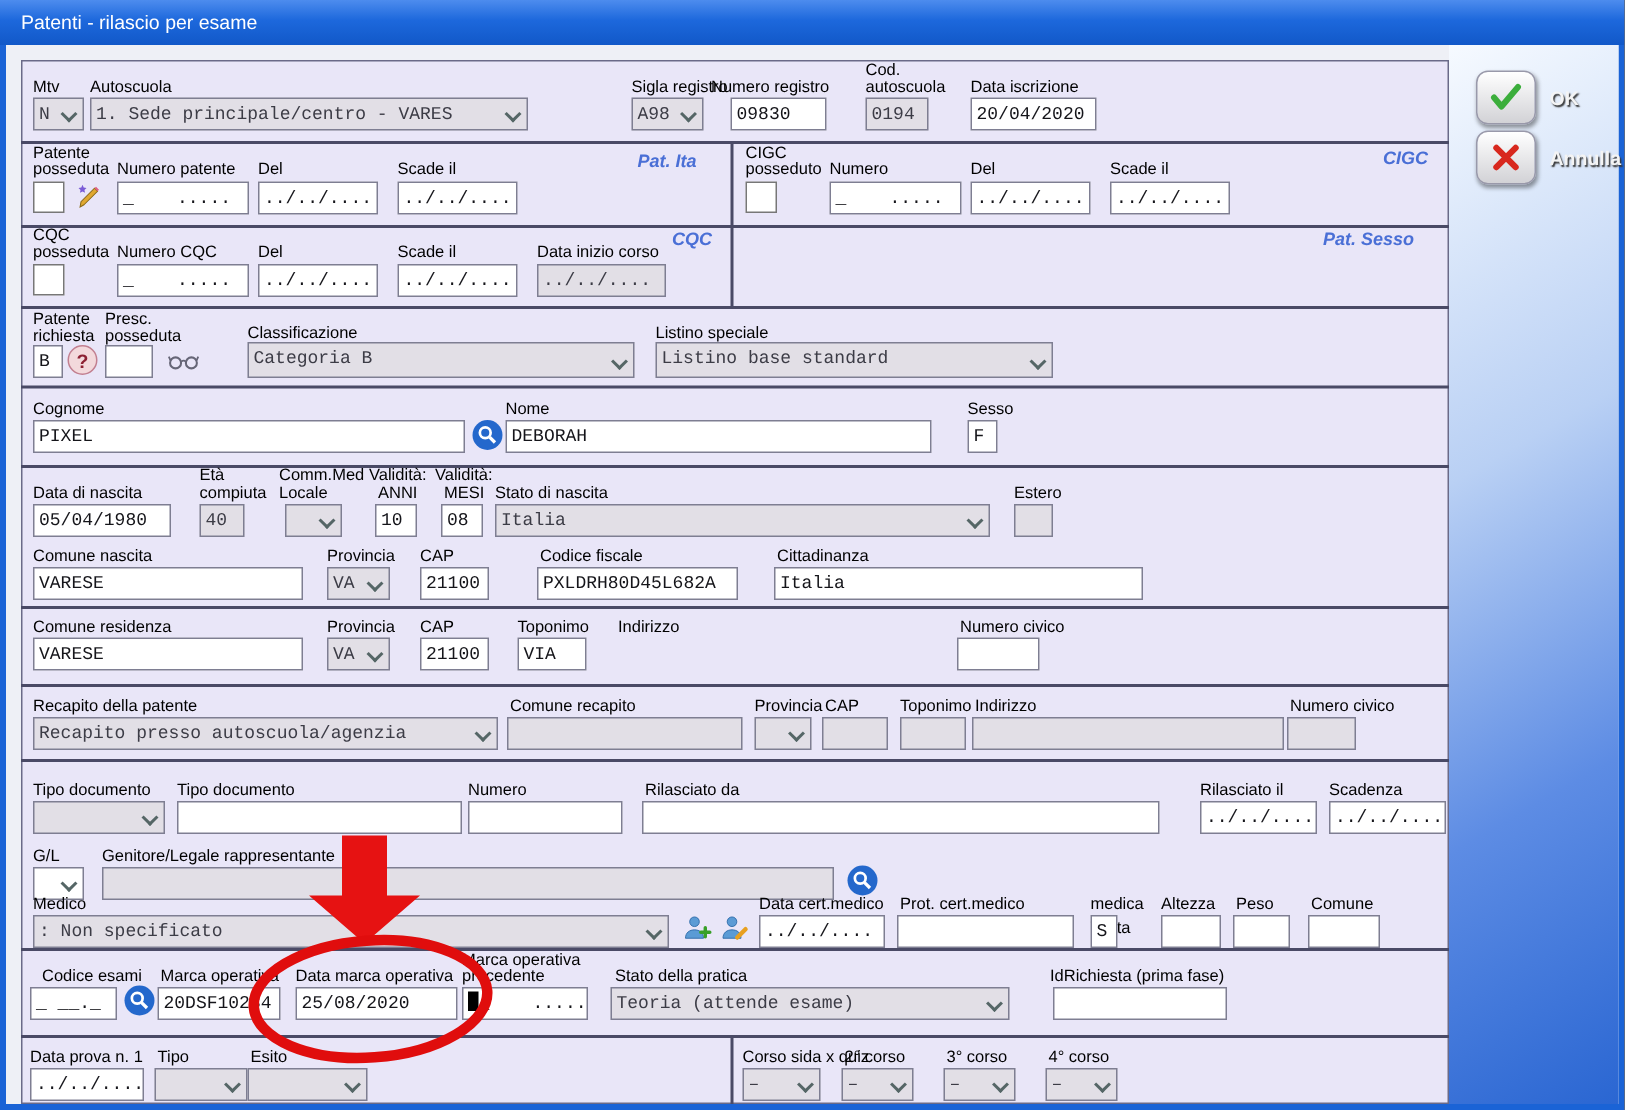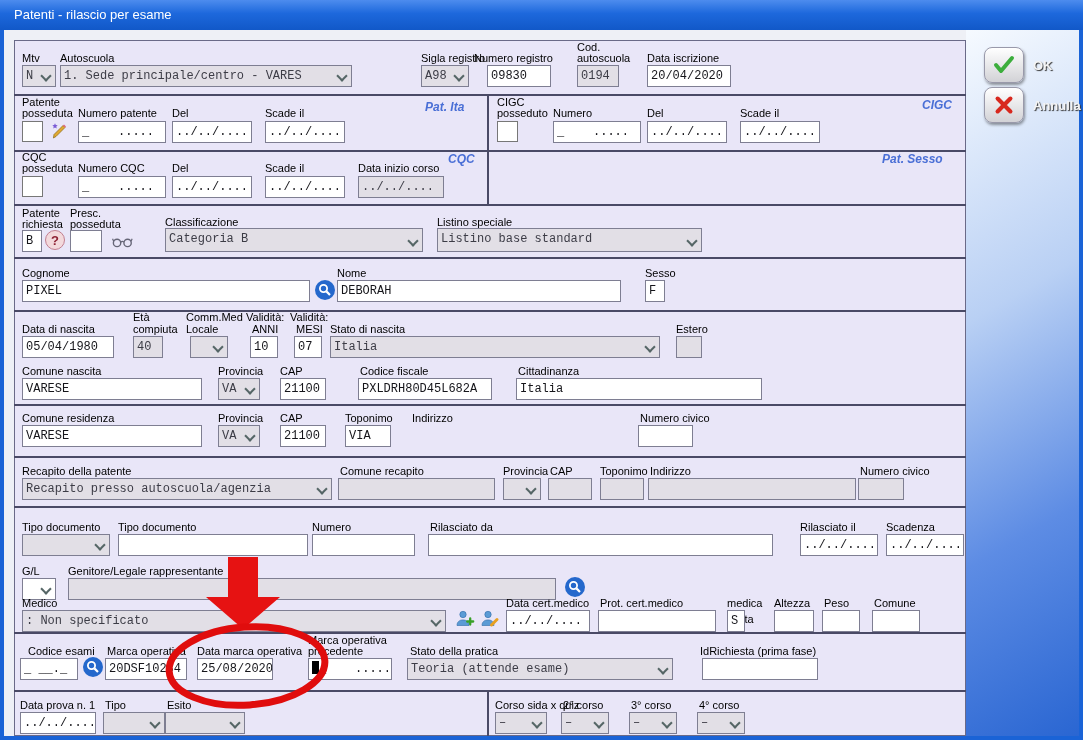--- a/index.html
+++ b/index.html
@@ -173,21 +173,21 @@
   <span class="lbl" style="left:133px;top:324px">compiuta</span>
   <div class="fld gray" style="left:133px;top:336px;width:30px">40</div>
   <span class="lbl" style="left:186px;top:312px">Comm.Med</span>
   <span class="lbl" style="left:186px;top:324px">Locale</span>
   <div class="fld dd gray" style="left:190px;top:336px;width:38px"><span class="chev"></span></div>
   <span class="lbl" style="left:246px;top:312px">Validità:</span>
   <span class="lbl" style="left:252px;top:324px">ANNI</span>
   <div class="fld" style="left:250px;top:336px;width:28px">10</div>
   <span class="lbl" style="left:290px;top:312px">Validità:</span>
   <span class="lbl" style="left:296px;top:324px">MESI</span>
-  <div class="fld" style="left:294px;top:336px;width:28px">07</div>
+  <div class="fld" style="left:294px;top:336px;width:28px">08</div>
   <span class="lbl" style="left:330px;top:324px">Stato di nascita</span>
   <div class="fld dd gray" style="left:330px;top:336px;width:330px"><span>Italia</span><span class="chev"></span></div>
   <span class="lbl" style="left:676px;top:324px">Estero</span>
   <div class="fld gray" style="left:676px;top:336px;width:26px"></div>
 
   <span class="lbl" style="left:22px;top:366px">Comune nascita</span>
   <div class="fld" style="left:22px;top:378px;width:180px">VARESE</div>
   <span class="lbl" style="left:218px;top:366px">Provincia</span>
   <div class="fld dd gray" style="left:218px;top:378px;width:42px"><span>VA</span><span class="chev"></span></div>
   <span class="lbl" style="left:280px;top:366px">CAP</span>
@@ -284,21 +284,21 @@
   <span class="icon" style="left:82px;top:656px">
     <svg width="22" height="22" viewBox="0 0 22 22">
         <circle cx="11" cy="11" r="10" fill="#2468cc"></circle>
         <circle cx="9.5" cy="9.5" r="3.6" fill="none" stroke="#fff" stroke-width="1.8"></circle>
         <line x1="12.4" y1="12.4" x2="16" y2="16" stroke="#fff" stroke-width="2.2"></line>
       </svg>
   </span>
   <span class="lbl" style="left:107px;top:646px">Marca operativa</span>
   <div class="fld" style="left:105px;top:658px;width:82px">20DSF10234</div>
   <span class="lbl" style="left:197px;top:646px">Data marca operativa</span>
-  <div class="fld" style="left:197px;top:658px;width:76px">25/08/2020</div>
+  <div class="fld" style="left:197px;top:658px;width:108px">25/08/2020</div>
   <span class="lbl" style="left:308px;top:635px">Marca operativa</span>
   <span class="lbl" style="left:308px;top:646px">precedente</span>
   <div class="fld" style="left:308px;top:658px;width:84px"><span style="display:inline-block;width:7px;height:13px;background:#000;vertical-align:-2px"></span><span>_    .....</span></div>
   <span class="lbl" style="left:410px;top:646px">Stato della pratica</span>
   <div class="fld dd gray" style="left:407px;top:658px;width:266px"><span>Teoria (attende esame)</span><span class="chev"></span></div>
   <span class="lbl" style="left:700px;top:646px">IdRichiesta (prima fase)</span>
   <div class="fld" style="left:702px;top:658px;width:116px"></div>
 
   <span class="lbl" style="left:20px;top:700px">Data prova n. 1</span>
   <div class="fld" style="left:20px;top:712px;width:76px">../../....</div>

